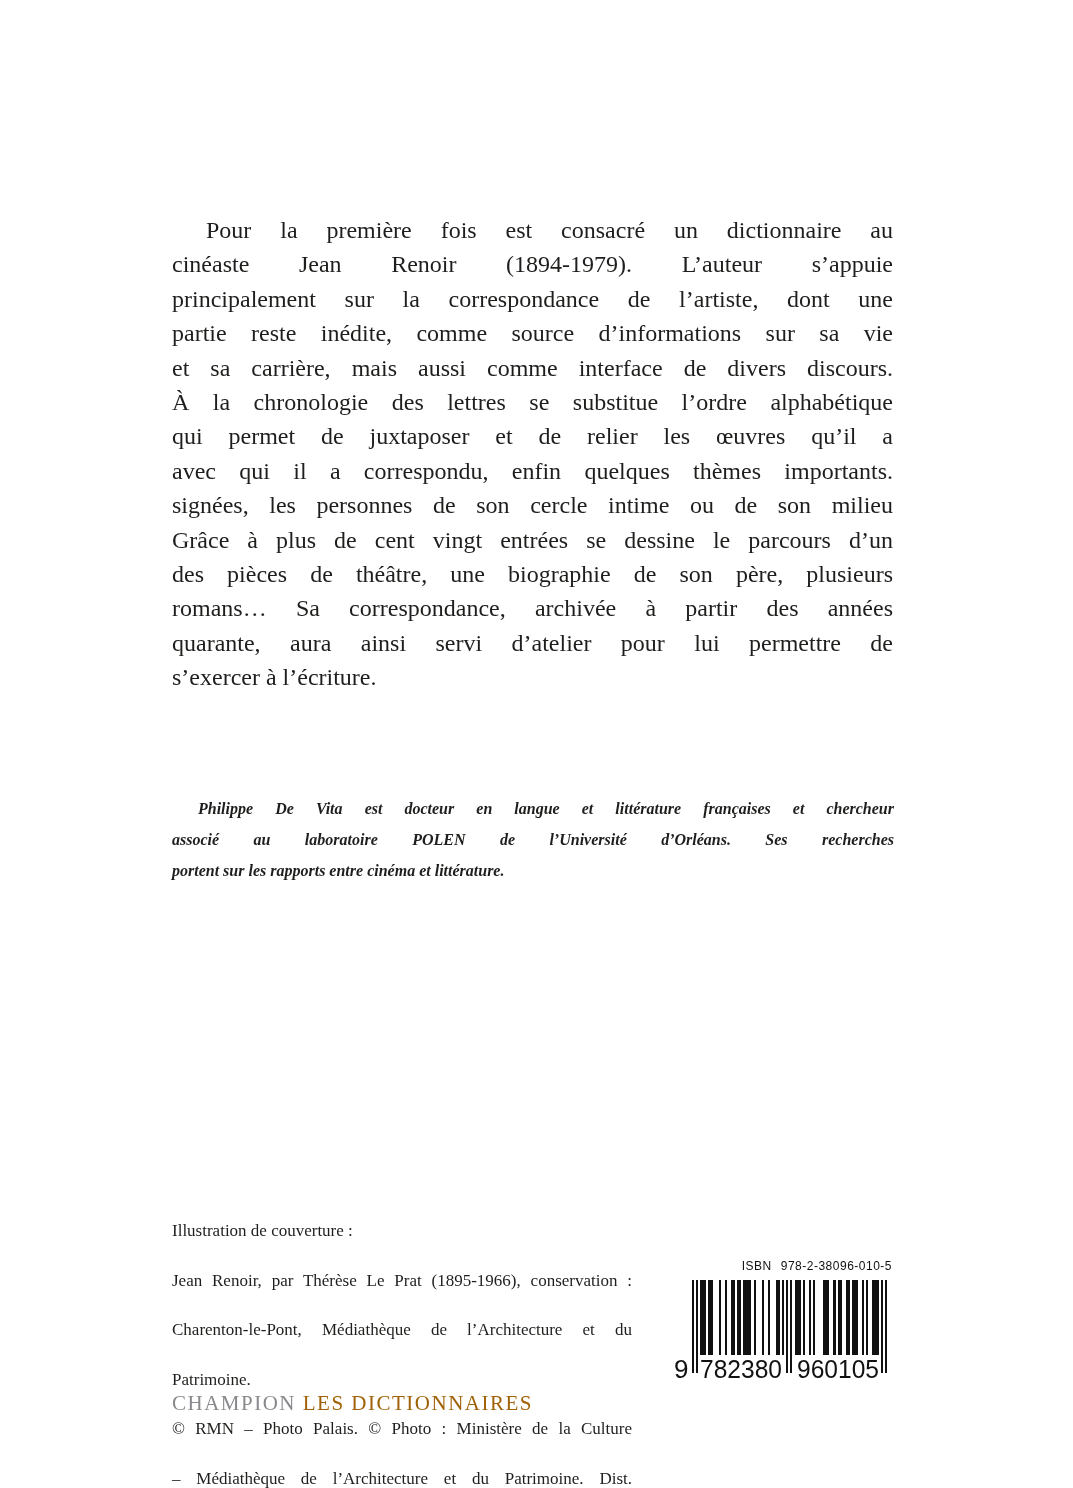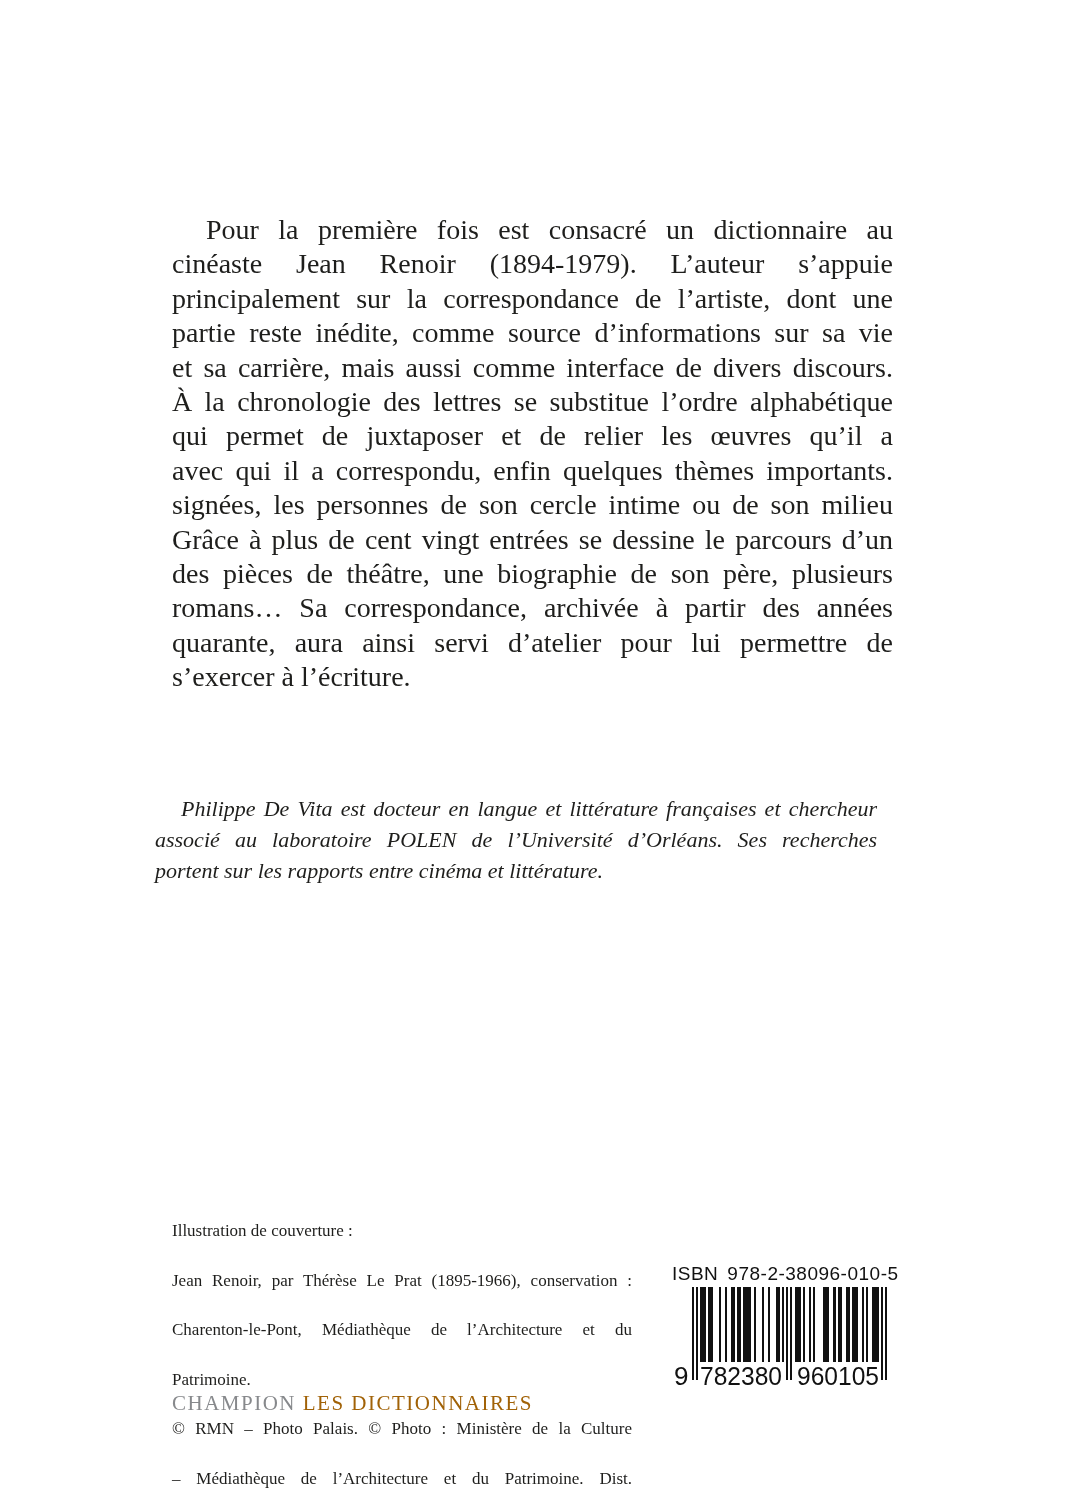--- a/index.html
+++ b/index.html
@@ -9,33 +9,33 @@
     position: relative;
     font-family: "Liberation Serif", serif;
     color: #1e1e1c;
     overflow: hidden;
   }
   .abs { position: absolute; }
 
   
   .synopsis {
     left: 172px; top: 213px; width: 721px;
-    font-size: 28px; line-height: 34.4px;
+    font-size: 24px; line-height: 34.4px;
   }
   .synopsis .line { height: 34.4px; }
 
   
   .stretch { text-align: justify; text-align-last: justify; -moz-text-align-last: justify; }
   .plain   { text-align: left; }
   .indent  { text-indent: 34px; }
 
   
   .author-note {
-    left: 155px; top: 793px; width: 722px;
-    font-size: 22px; font-style: italic; line-height: 31px;
+    left: 172px; top: 793px; width: 722px;
+    font-size: 16px; font-style: italic; line-height: 31px; font-weight: bold;
   }
   .author-note .line { height: 31px; }
   .author-note .indent { text-indent: 26px; }
 
   
   .credits {
     left: 172px; top: 1194px; width: 460px;
     font-size: 17px; line-height: 25.6px;
   }
   .credits .line { height: 25.6px; margin-top: 24px; }
@@ -53,23 +53,22 @@
     left: 672px; top: 1256px; width: 220px;
     font-family: "Liberation Sans", sans-serif;
     color: #111;
   }
   .price {
     text-align: right;
     font-size: 29px; line-height: 32px;
     padding-right: 2px;
   }
   .isbn-line {
-    margin-top: 7px;
-    text-align: left;
-    font-size: 19px; line-height: 21px;
+    text-align: right;
+    font-size: 12px; line-height: 21px;
     white-space: nowrap;
     letter-spacing: 0.5px;
   }
   .isbn-line .isbn-gap { display: inline-block; width: 9px; }
   svg.barcode { display: block; margin-top: 3px; }
   svg.barcode rect { fill: #111; }
   svg.barcode text {
     font-family: "Liberation Sans", sans-serif;
     font-size: 26px;
     fill: #111;

